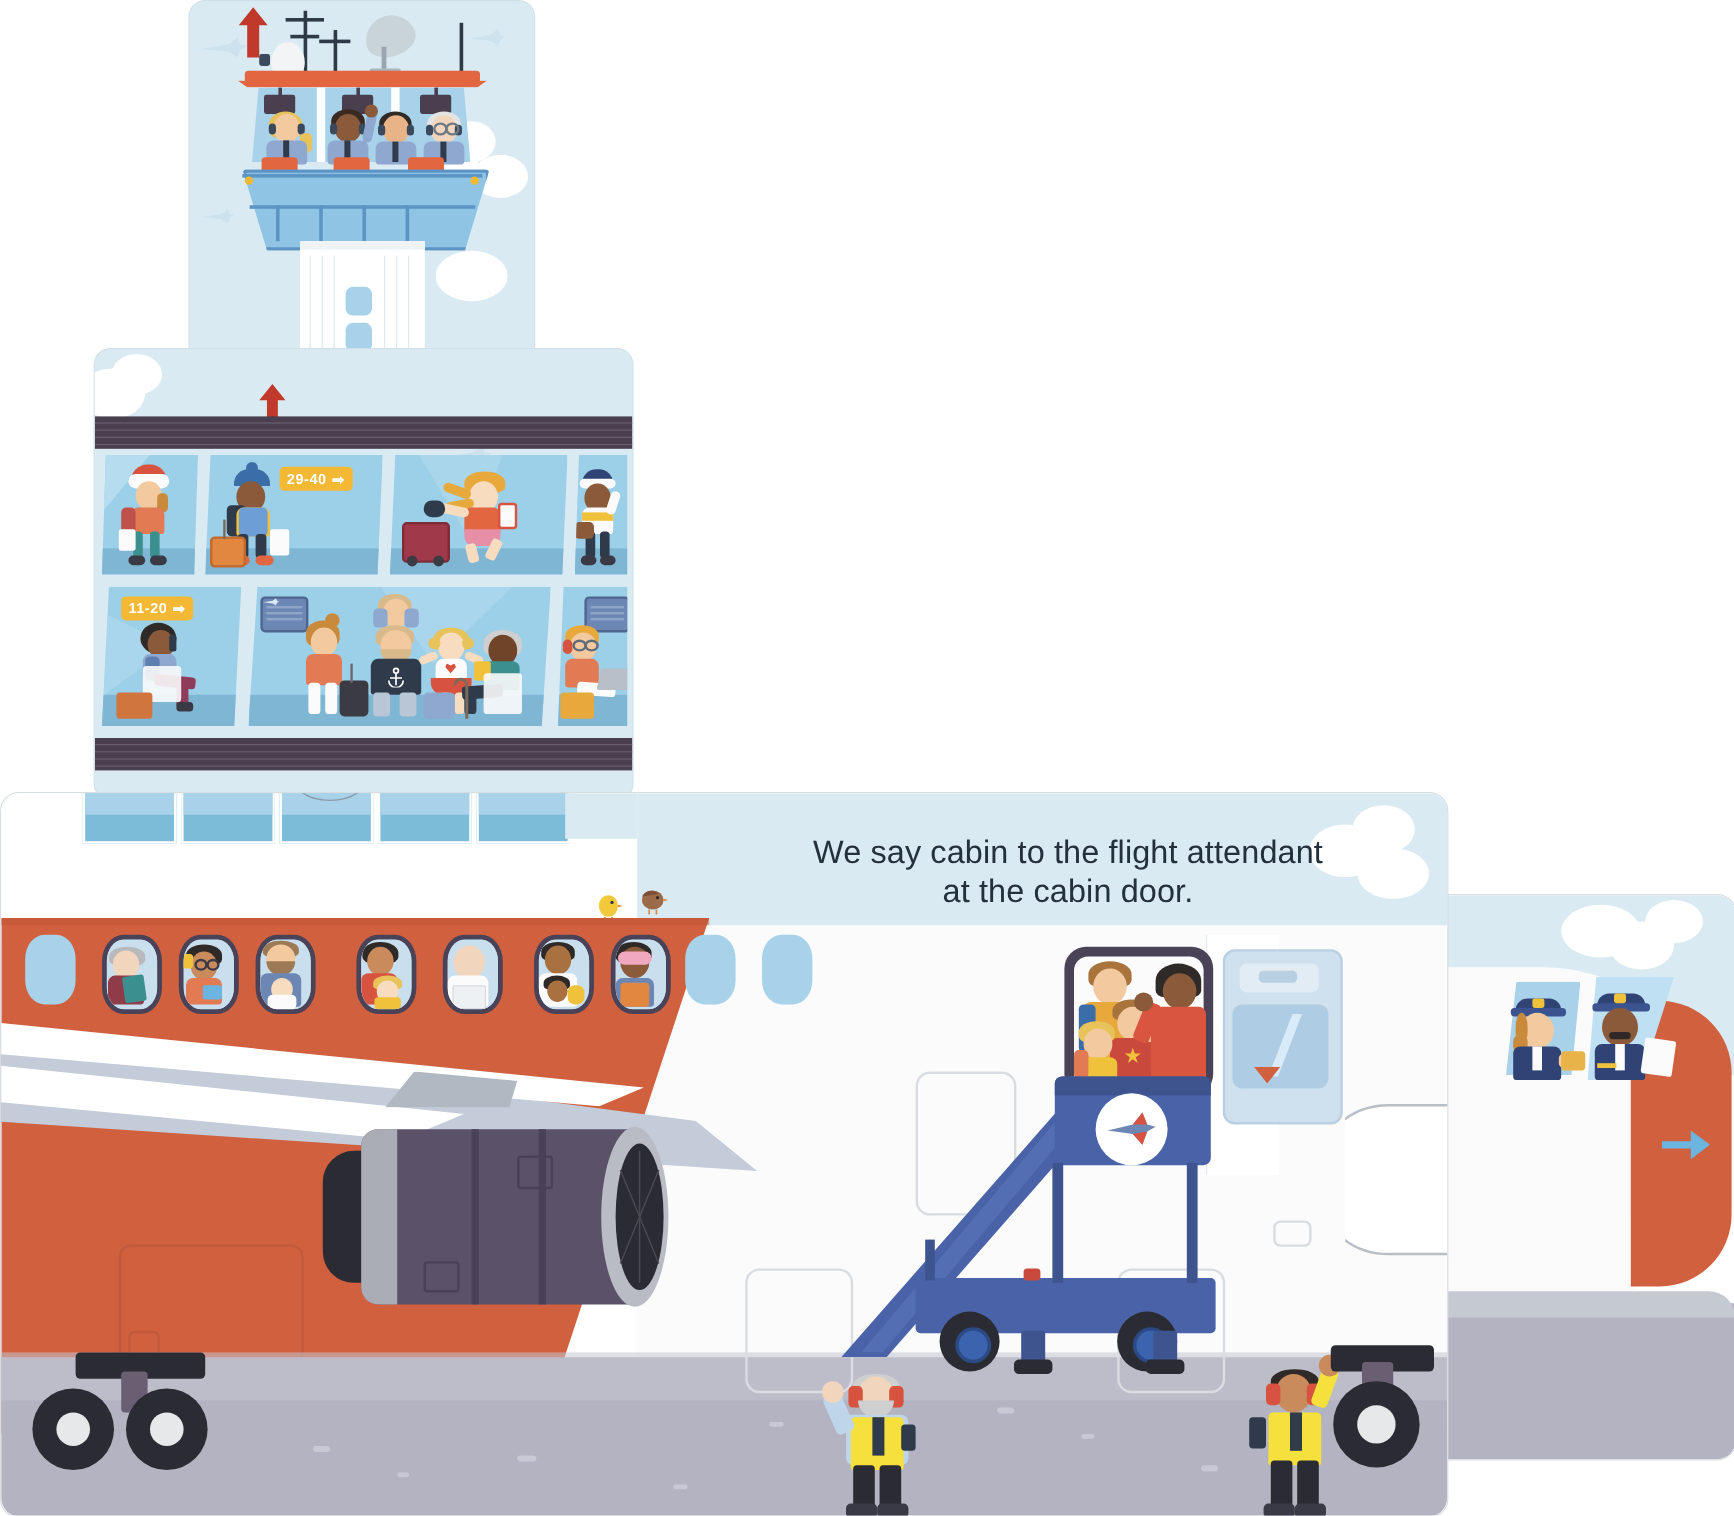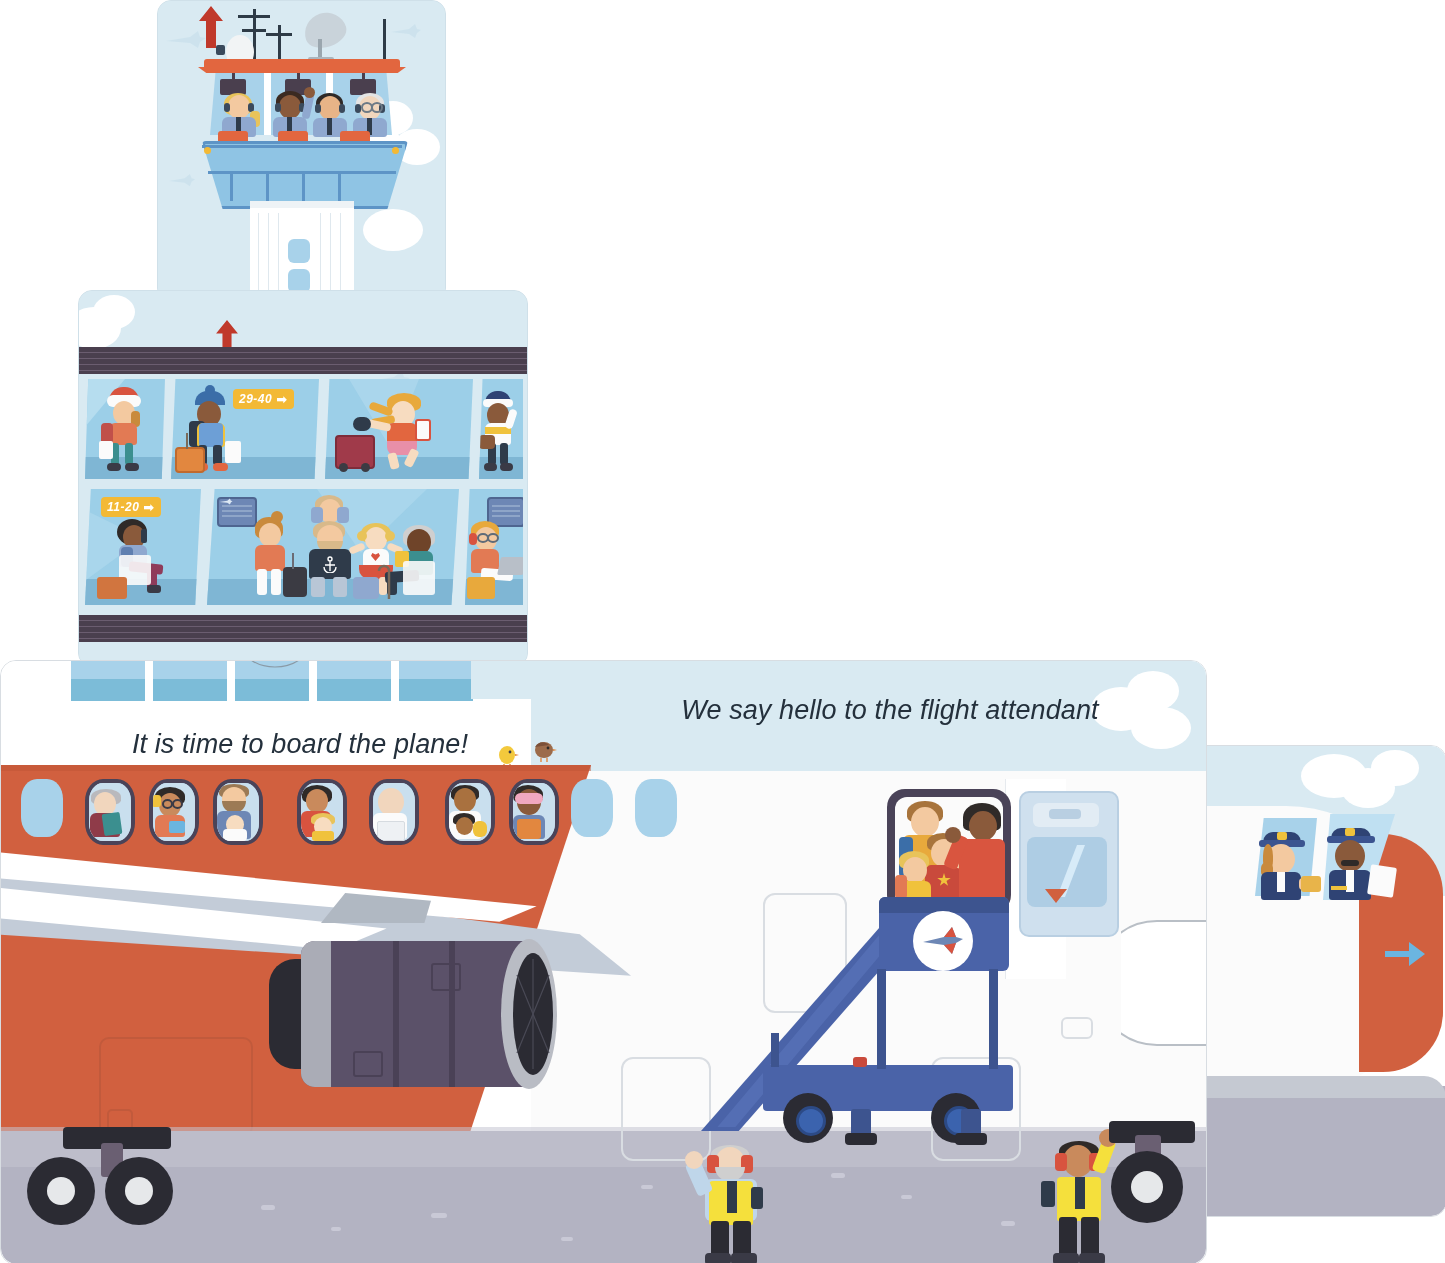--- a/index.html
+++ b/index.html
@@ -1,19 +1,19 @@
 <!DOCTYPE html>
 <html><head>
 <meta charset="utf-8">
 <title>Airport Board Book Spread</title>
 <style>
   html,body{margin:0;padding:0;background:#ffffff;}
   body{width:1445px;height:1263px;position:relative;overflow:hidden;
        font-family:"Liberation Sans","DejaVu Sans",sans-serif;}
-  .stage{position:absolute;left:0;top:0;width:1445px;height:1263px;background:#ffffff;font-style:italic;}
+  .stage{position:absolute;left:0;top:0;width:1445px;height:1263px;background:#ffffff;}
   .abs{position:absolute;}
 
   
   .panel{position:absolute;overflow:hidden;}
 
   
   #tower-page{left:157px;top:0;width:287px;height:300px;background:#d9eaf2;
      border-radius:14px;border:1px solid #cfe0e9;}
   
   #terminal-page{left:78px;top:290px;width:448px;height:375px;background:#d9eaf2;
@@ -802,20 +802,20 @@
     <div class="abs" style="left:830px;top:512px;width:14px;height:5px;background:#c9c9d6;border-radius:3px;"></div>
     <div class="abs" style="left:900px;top:534px;width:11px;height:4px;background:#c9c9d6;border-radius:3px;"></div>
     <div class="abs" style="left:1000px;top:560px;width:14px;height:5px;background:#c9c9d6;border-radius:3px;"></div>
     <div class="abs" style="left:640px;top:524px;width:12px;height:4px;background:#c9c9d6;border-radius:3px;"></div>
 
     <svg style="position:absolute;left:1120px;top:258px;" width="90" height="130" viewBox="0 0 90 130">
       <path d="M90 2 L36 2 A46 46 0 0 0 36 126 L90 126" fill="#ffffff" stroke="#b9bfc6" stroke-width="2"></path>
     </svg>
   </div>
 
-  <div class="cap" id="cap-board">It is time to board the plane!</div>
 
   <div class="cap" id="cap-hello">
-    <div>We say hello to the flight attendant</div>
+    <div>We say cabin to the flight attendant</div>
+    <div>at the cabin door.</div>
   </div>
 
 
 </div>
 
 </body></html>

